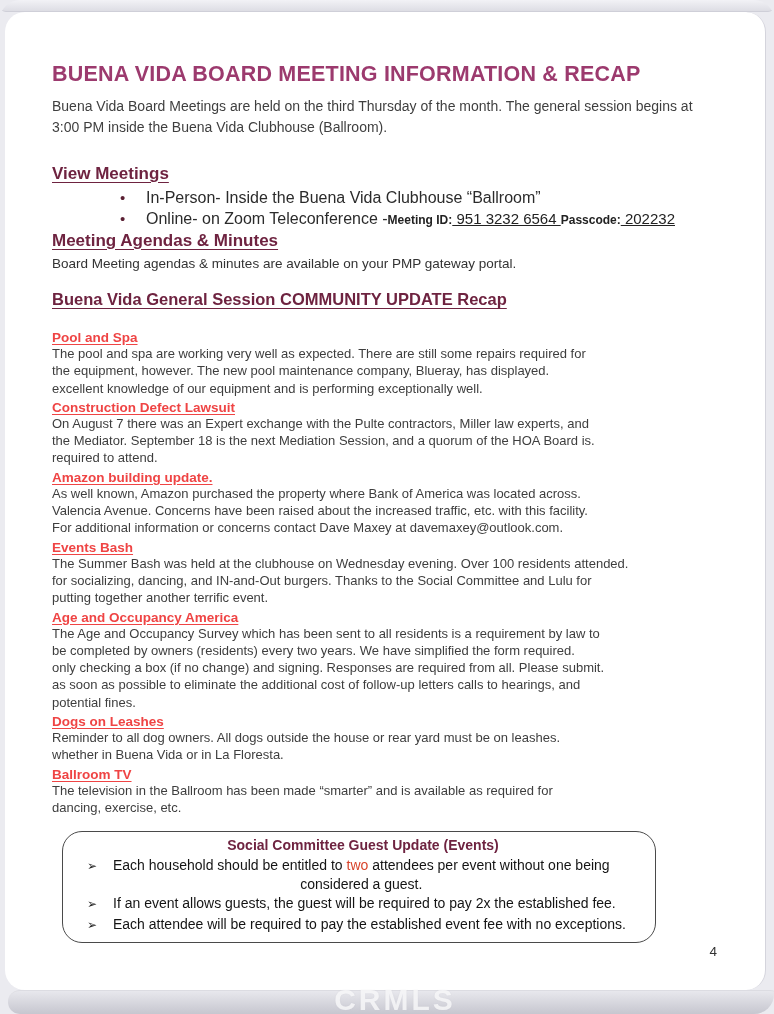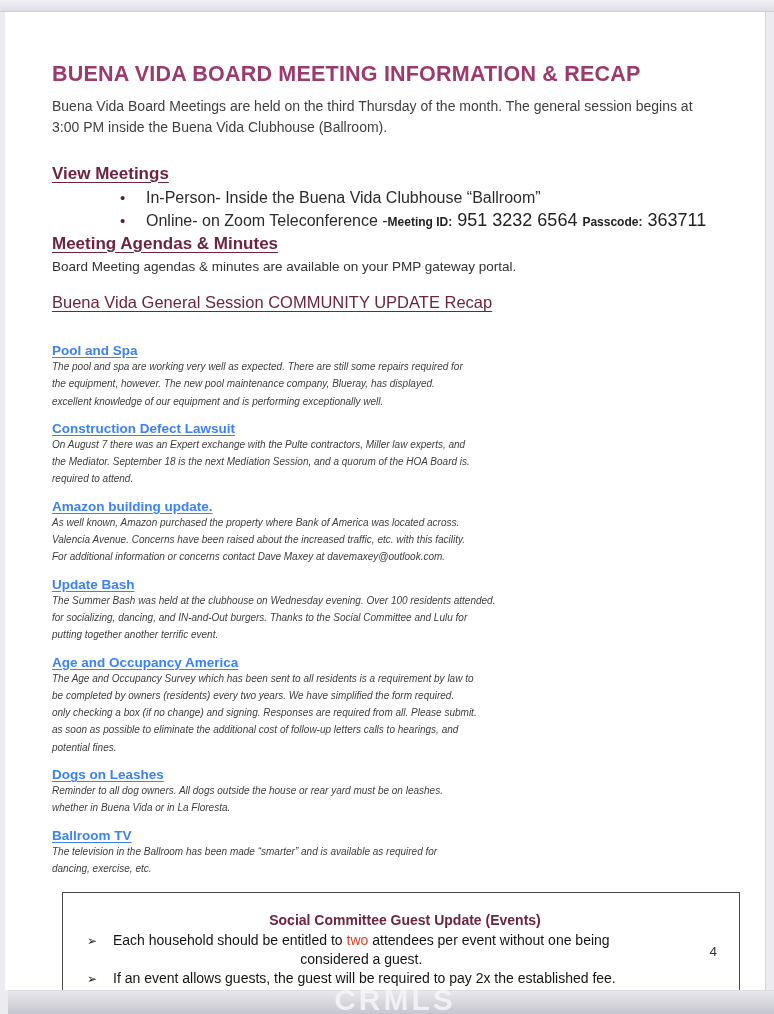--- a/index.html
+++ b/index.html
@@ -2,21 +2,21 @@
 <html style="--title: #9c3a6e; --heading: #6e2340; --date: #b16a38; --highlight: #d8432a; --body: #3e3e3e;"><head>
 <meta charset="utf-8">
 <style>
   :root{
     --title:#9c3a6e;
     --heading:#6e2340;
     --date:#b16a38;
     --highlight:#d8432a;
     --body:#3e3e3e;
   }
-  *{margin:0;padding:0;box-sizing:border-box;}
+  *{margin:0;padding:0;box-sizing:border-box;border-radius:20px;}
   html,body{width:774px;height:1014px;overflow:hidden;}
   body{
     background:#ebebf0;
     font-family:"Liberation Sans","DejaVu Sans",sans-serif;
     position:relative;
   }
   .top-band{
     position:absolute;left:0;top:0;width:774px;height:12px;
     background:linear-gradient(#f2f2f6,#dddde4);
     border-bottom:1px solid #cfcfd8;
@@ -65,68 +65,68 @@
     text-align:left;
     font-size:15px;
     flex:0 0 26px;
   }
   .meeting-bold{
     font-weight:bold;
     font-size:12px;
     color:#222;
   }
   .meeting-num{
-    font-size:18px;
+    font-size:15px;
     color:#222;
+    text-decoration:underline;
   }
   .portal-line{
     font-size:13.5px;
     color:#333;
     margin-top:3px;
     margin-bottom:19px;
   }
   .recap-heading{
     color:var(--heading);
     font-size:16.5px;
-    font-weight:400;
+    font-weight:700;
     text-decoration:underline;
     text-underline-offset:3px;
     margin-top:18px;
-    margin-bottom:31px;
+    margin-bottom:21px;
   }
   .date-heading{
     color:var(--date);
     font-size:15px;
     font-weight:bold;
     text-decoration:underline;
     text-underline-offset:3px;
     margin-bottom:19px;
   }
   .section{margin:0;}
   .section-title{
     font-size:13.5px;
     font-weight:bold;
-    color:#3b82f6;
+    color:#ef4444;
     text-decoration:underline;
     text-underline-offset:2px;
-    margin-top:11px;
+    margin-top:3px;
   }
   .section-body{
-    font-size:10px;
+    font-size:13px;
     line-height:17.3px;
     color:var(--body);
     white-space:pre-line;
-    font-style:italic;
   }
   .guest-box{
     margin-top:15px;
     margin-left:10px;
-    width:678px;
+    width:594px;
     border:1px solid #4a4a4a;
-    padding:19px 12px 7px 20px;
+    padding:5px 12px 7px 20px;
   }
   .guest-box-title{
     text-align:center;
     color:var(--heading);
     font-weight:bold;
     font-size:14px;
     margin-bottom:3px;
   }
   .guest-item{
     display:flex;
@@ -183,21 +183,21 @@
 3:00 PM inside the Buena Vida Clubhouse (Ballroom).</div>
 
     <div class="h2">View Meetings</div>
 
     <div class="bullet-row">
       <span class="bullet-dot">•</span>
       <span>In-Person- Inside the Buena Vida Clubhouse “Ballroom”</span>
     </div>
     <div class="bullet-row">
       <span class="bullet-dot">•</span>
-      <span><span>Online- on Zoom Teleconference -</span><span class="meeting-bold">Meeting ID:</span><span class="meeting-num"> 951 3232 6564 </span><span class="meeting-bold">Passcode:</span><span class="meeting-num"> 363711</span></span>
+      <span><span>Online- on Zoom Teleconference -</span><span class="meeting-bold">Meeting ID:</span><span class="meeting-num"> 951 3232 6564 </span><span class="meeting-bold">Passcode:</span><span class="meeting-num"> 202232</span></span>
     </div>
 
     <div class="h2">Meeting Agendas &amp; Minutes</div>
     <div class="portal-line">Board Meeting agendas &amp; minutes are available on your PMP gateway portal.</div>
 
     <div class="recap-heading">Buena Vida General Session COMMUNITY UPDATE Recap</div>
 
     <div class="section">
       <div class="section-title">Pool and Spa</div>
       <div class="section-body">The pool and spa are working very well as expected. There are still some repairs required for
@@ -210,21 +210,21 @@
 the Mediator. September 18 is the next Mediation Session, and a quorum of the HOA Board is.
 required to attend.</div>
     </div>
     <div class="section">
       <div class="section-title">Amazon building update.</div>
       <div class="section-body">As well known, Amazon purchased the property where Bank of America was located across.
 Valencia Avenue. Concerns have been raised about the increased traffic, etc. with this facility.
 For additional information or concerns contact Dave Maxey at davemaxey@outlook.com.</div>
     </div>
     <div class="section">
-      <div class="section-title">Update Bash</div>
+      <div class="section-title">Events Bash</div>
       <div class="section-body">The Summer Bash was held at the clubhouse on Wednesday evening. Over 100 residents attended.
 for socializing, dancing, and IN-and-Out burgers. Thanks to the Social Committee and Lulu for
 putting together another terrific event.</div>
     </div>
     <div class="section">
       <div class="section-title">Age and Occupancy America</div>
       <div class="section-body">The Age and Occupancy Survey which has been sent to all residents is a requirement by law to
 be completed by owners (residents) every two years. We have simplified the form required.
 only checking a box (if no change) and signing. Responses are required from all. Please submit.
 as soon as possible to eliminate the additional cost of follow-up letters calls to hearings, and

